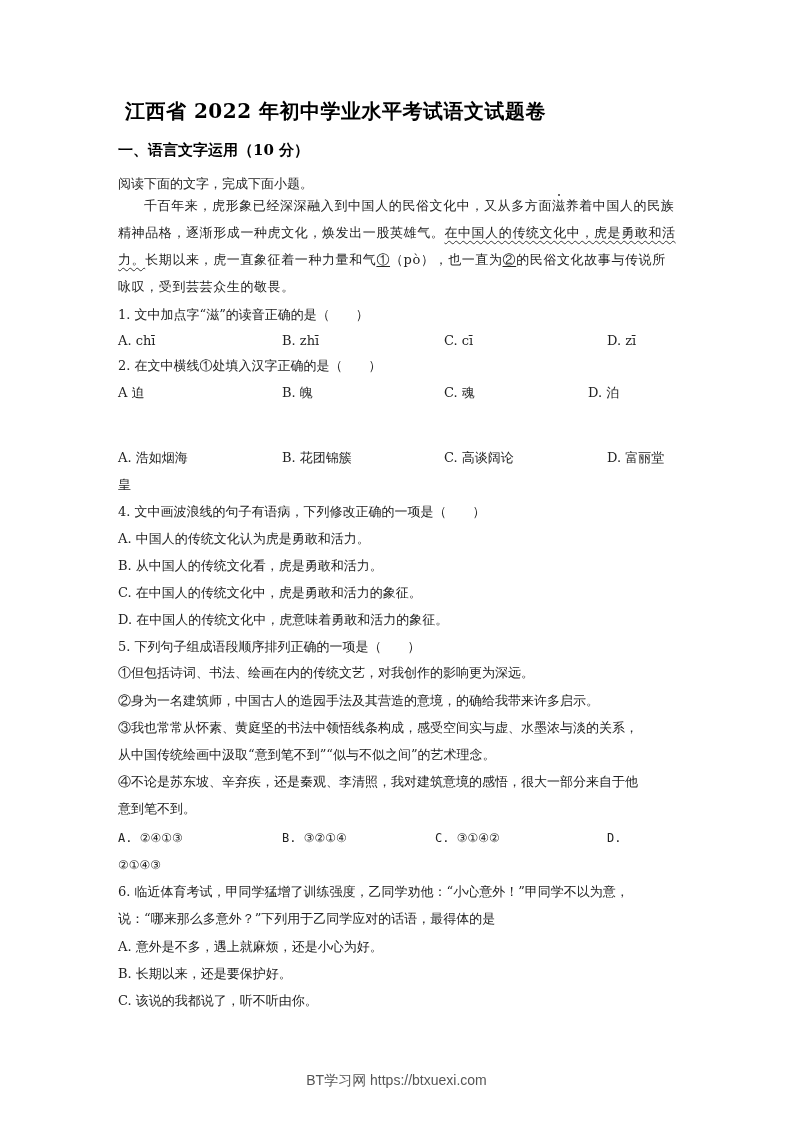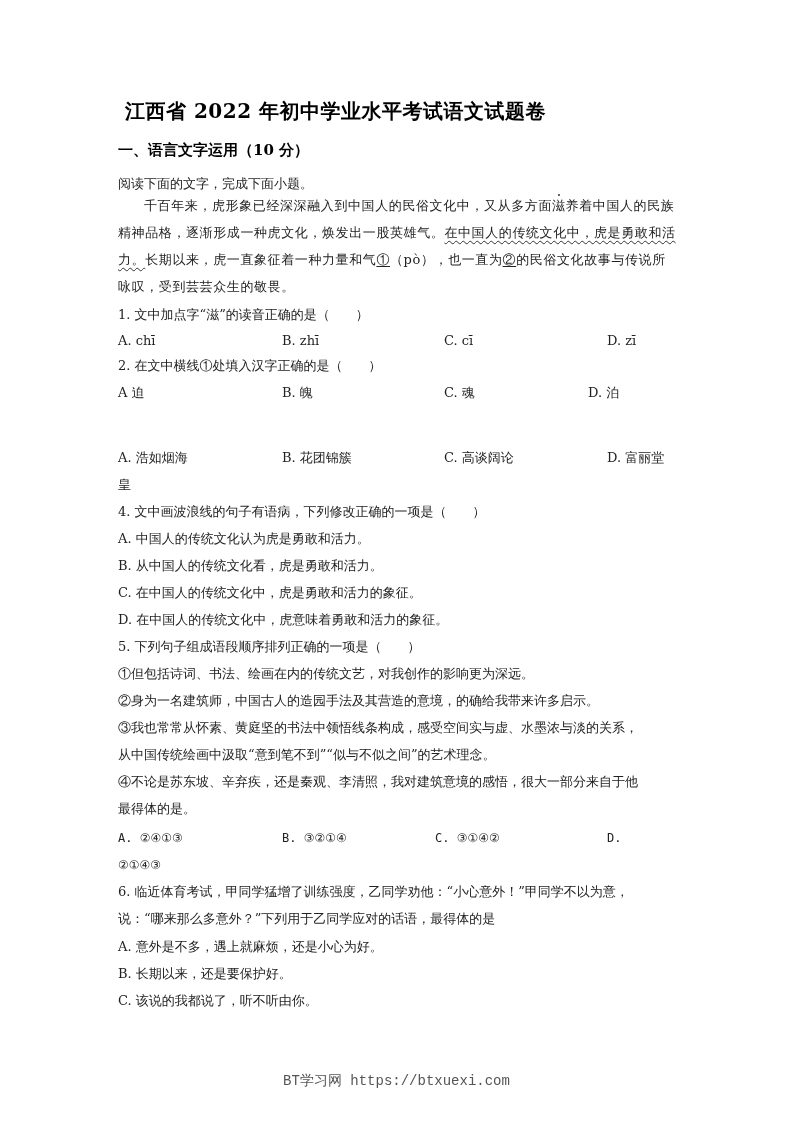--- a/index.html
+++ b/index.html
@@ -14,21 +14,21 @@
           text-indent: 2em; color: #222; letter-spacing: 0.6px; }
   .wavy { text-decoration: underline wavy #333; text-underline-offset: 3px; text-decoration-thickness: 1px; }
   .uline { text-decoration: underline; text-underline-offset: 2px; }
   .dot { position: relative; }
   .dot::after { content: ""; position: absolute; left: 50%; top: -4px; width: 2px; height: 2px;
                 background: #333; border-radius: 50%; transform: translateX(-50%); }
   .opts { position: absolute; left: 118px; width: 580px; font-size: 13px; line-height: 16px; color: #222; }
   .opt { position: absolute; white-space: nowrap; }
   .mono { font-family: "DejaVu Sans Mono", "Liberation Mono", monospace; font-size: 12px; }
   .footer { position: absolute; top: 1072px; left: 0; width: 793px; text-align: center;
-            font-family: Liberation Mono, monospace; font-size: 14px; color: #555; }
+            font-family: Liberation Sans, sans-serif; font-size: 14px; color: #555; }
 </style>
 </head>
 <body>
 
 <div class="page">
 
   <div class="title">江西省 2022 年初中学业水平考试语文试题卷</div>
   <div class="section">一、语言文字运用（10 分）</div>
   <div class="line" style="top:176px;">阅读下面的文字，完成下面小题。</div>
 
@@ -60,26 +60,26 @@
   </div>
   <div class="line" style="top:477px;">皇</div>
 
   <div class="line" style="top:504px;">4. 文中画波浪线的句子有语病，下列修改正确的一项是（　　）</div>
   <div class="line" style="top:531px;">A. 中国人的传统文化认为虎是勇敢和活力。</div>
   <div class="line" style="top:558px;">B. 从中国人的传统文化看，虎是勇敢和活力。</div>
   <div class="line" style="top:585px;">C. 在中国人的传统文化中，虎是勇敢和活力的象征。</div>
   <div class="line" style="top:612px;">D. 在中国人的传统文化中，虎意味着勇敢和活力的象征。</div>
 
   <div class="line" style="top:639px;">5. 下列句子组成语段顺序排列正确的一项是（　　）</div>
-  <div class="line" style="top:666px;">①但包括诗词、书法、绘画在内的传统文艺，对我创作的影响更为深远。</div>
+  <div class="line" style="top:666px;font-family:Liberation Mono, monospace;">①但包括诗词、书法、绘画在内的传统文艺，对我创作的影响更为深远。</div>
   <div class="line" style="top:693px;">②身为一名建筑师，中国古人的造园手法及其营造的意境，的确给我带来许多启示。</div>
   <div class="line" style="top:720px;">③我也常常从怀素、黄庭坚的书法中领悟线条构成，感受空间实与虚、水墨浓与淡的关系，</div>
   <div class="line" style="top:747px;">从中国传统绘画中汲取“意到笔不到”“似与不似之间”的艺术理念。</div>
   <div class="line" style="top:774px;">④不论是苏东坡、辛弃疾，还是秦观、李清照，我对建筑意境的感悟，很大一部分来自于他</div>
-  <div class="line" style="top:801px;">最得体的是。</div>
+  <div class="line" style="top:801px;">意到笔不到。</div>
   <div class="opts mono" style="top:830px;">
     <span class="opt" style="left:0;">A. ②④①③</span>
     <span class="opt" style="left:164px;">B. ③②①④</span>
     <span class="opt" style="left:317px;">C. ③①④②</span>
     <span class="opt" style="left:489px;">D.</span>
   </div>
   <div class="line mono" style="top:857px;">②①④③</div>
 
   <div class="line" style="top:884px;">6. 临近体育考试，甲同学猛增了训练强度，乙同学劝他：“小心意外！”甲同学不以为意，</div>
   <div class="line" style="top:911px;">说：“哪来那么多意外？”下列用于乙同学应对的话语，最得体的是</div>

